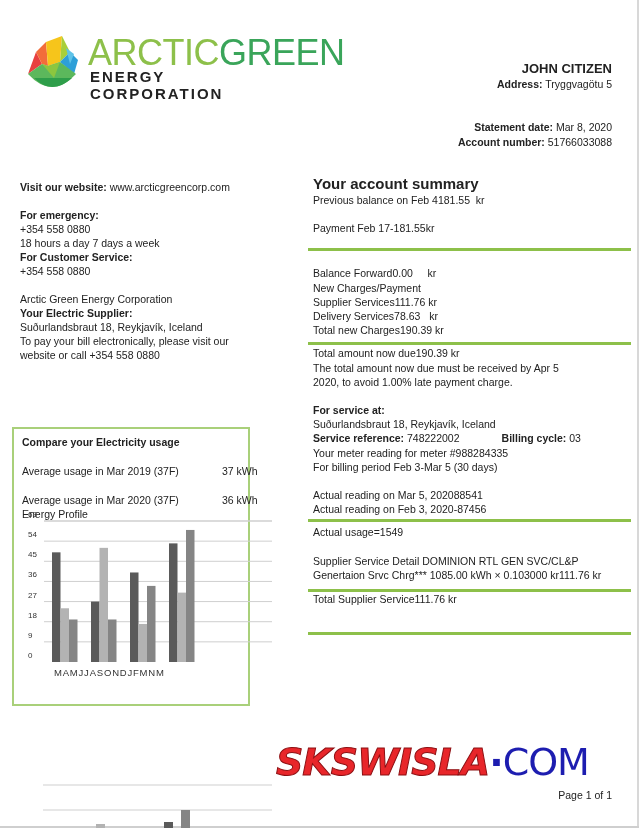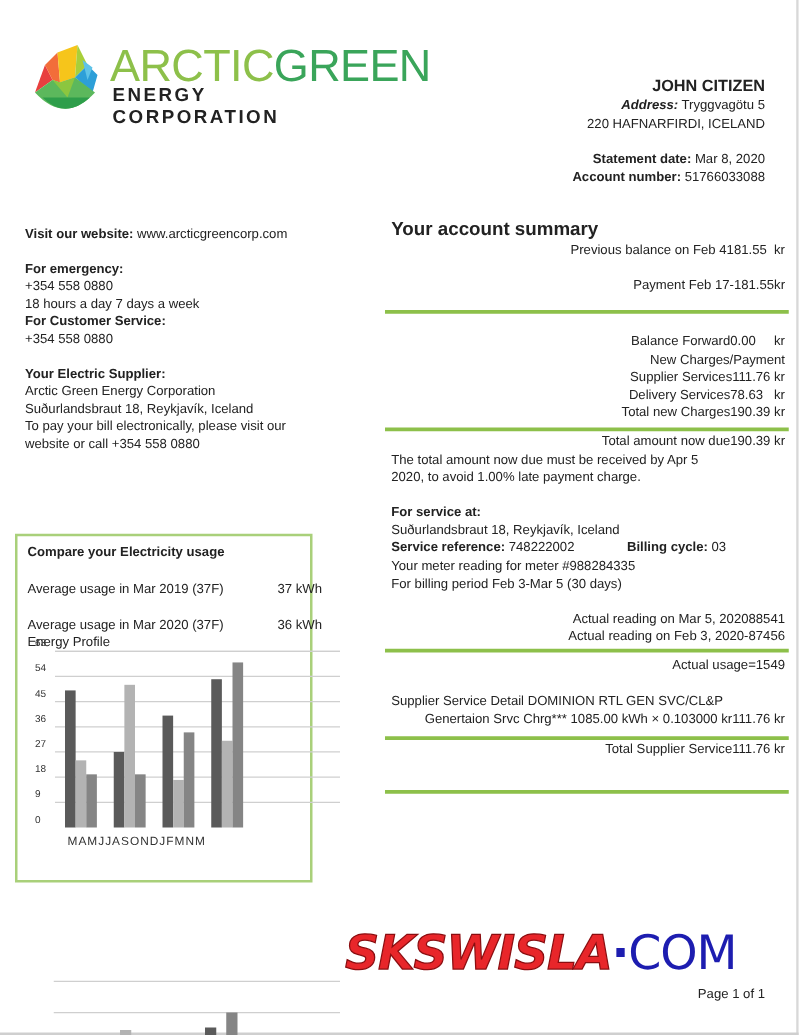--- a/index.html
+++ b/index.html
@@ -12,32 +12,32 @@
   .logo { position: absolute; left: 24px; top: 34px; width: 270px; height: 60px; }
   .logo-mark { position: absolute; left: 0; top: 0; width: 56px; height: 58px; }
   .logo-title { position: absolute; left: 64px; top: 4px; font-size: 36px; letter-spacing: -0.5px; line-height: 30px; }
   .logo-title .a { color: #8dc04a; }
   .logo-title .b { color: #3aa55a; }
   .logo-sub { position: absolute; left: 66px; top: 34px; font-size: 15px; letter-spacing: 2px; color: #222; font-weight: bold; }
 
   
   .addr { position: absolute; right: 27px; top: 60px; text-align: right; line-height: 15px; }
   .addr .name { font-weight: bold; font-size: 13px; line-height: 17px; }
-  .addr b { font-weight: bold; font-style: italic; }
+  .addr b { font-weight: bold; }
   .stmt { position: absolute; right: 27px; top: 120px; text-align: right; line-height: 15px; }
 
   
   .left { position: absolute; left: 20px; top: 180px; width: 280px; line-height: 14px; }
   .left b { font-weight: bold; }
   .gap { height: 14px; }
 
   
   .summary { position: absolute; left: 313px; top: 175px; width: 315px; }
   .sum-title { font-size: 15px; font-weight: bold; line-height: 18px; }
-  .row { display: flex; justify-content: flex-end; line-height: 14.2px; }
+  .row { display: flex; justify-content: flex-start; line-height: 14.2px; }
   .row .amt { white-space: pre; text-align: right; }
   .greenbar { position: absolute; left: 308px; width: 323px; height: 3px; background: #8dc04a; }
   .sm { line-height: 14.2px; }
 
   
   .chart-box { position: absolute; left: 12px; top: 427px; width: 238px; height: 279px; border: 2px solid #a9d07a; }
   .chart-head { position: absolute; left: 8px; top: 6px; width: 260px; line-height: 14px; }
   .chart-head .t { font-weight: bold; }
   .usage-row { display: flex; margin-top: 15px; }
   .usage-row .lbl { width: 200px; }
@@ -70,38 +70,37 @@
     <path d="M18 30 L24 32 L36 28 L30 44 Z" fill="#8cc63f"></path>
     <path d="M10 44 Q28 62 48 44 L30 44 Z" fill="#2e9e4a"></path>
   </svg>
   <div class="logo-title"><span class="a">ARCTIC</span><span class="b">GREEN</span></div>
   <div class="logo-sub">ENERGY CORPORATION</div>
 </div>
 
 <div class="addr">
   <div class="name">JOHN CITIZEN</div>
   <div><b>Address:</b> <span>Tryggvagötu 5</span></div>
-  <div>220 HAFNARFIRDI, ICELAND</div>
 </div>
 <div class="stmt">
   <div><b>Statement date:</b> <span>Mar 8, 2020</span></div>
   <div><b>Account number:</b> <span>51766033088</span></div>
 </div>
 
 <div class="left">
   <div><b>Visit our website:</b> <span>www.arcticgreencorp.com</span></div>
   <div class="gap"></div>
   <div><b>For emergency:</b></div>
   <div>+354 558 0880</div>
   <div>18 hours a day 7 days a week</div>
   <div><b>For Customer Service:</b></div>
   <div>+354 558 0880</div>
   <div class="gap"></div>
+  <div>Arctic Green Energy Corporation</div>
   <div><b>Your Electric Supplier:</b></div>
-  <div>Arctic Green Energy Corporation</div>
   <div>Suðurlandsbraut 18, Reykjavík, Iceland</div>
   <div>To pay your bill electronically, please visit our</div>
   <div>website or call +354 558 0880</div>
 </div>
 
 <div class="summary">
   <div class="sum-title">Your account summary</div>
   <div class="row">
       <span>Previous balance on Feb 4</span>
       <span class="amt">181.55  kr</span>

